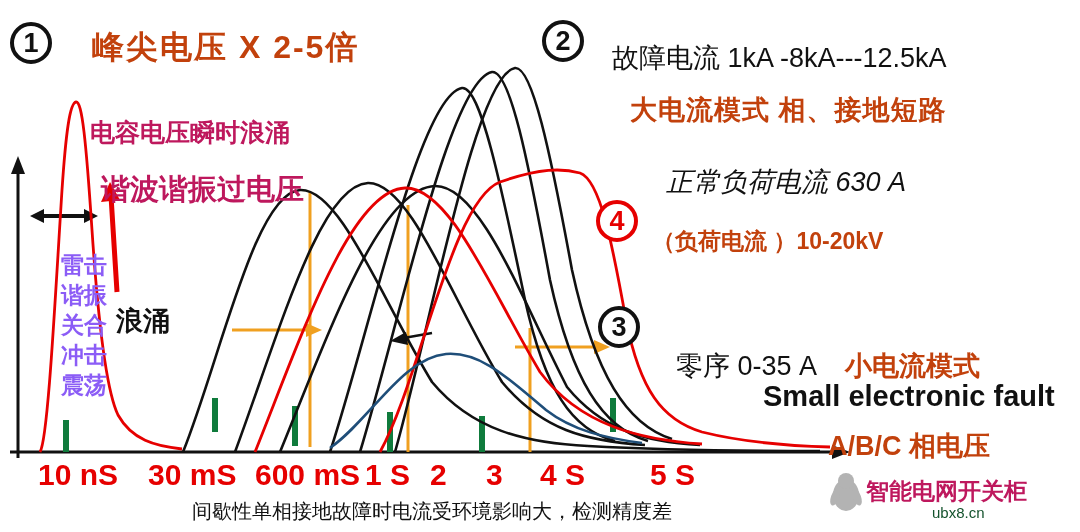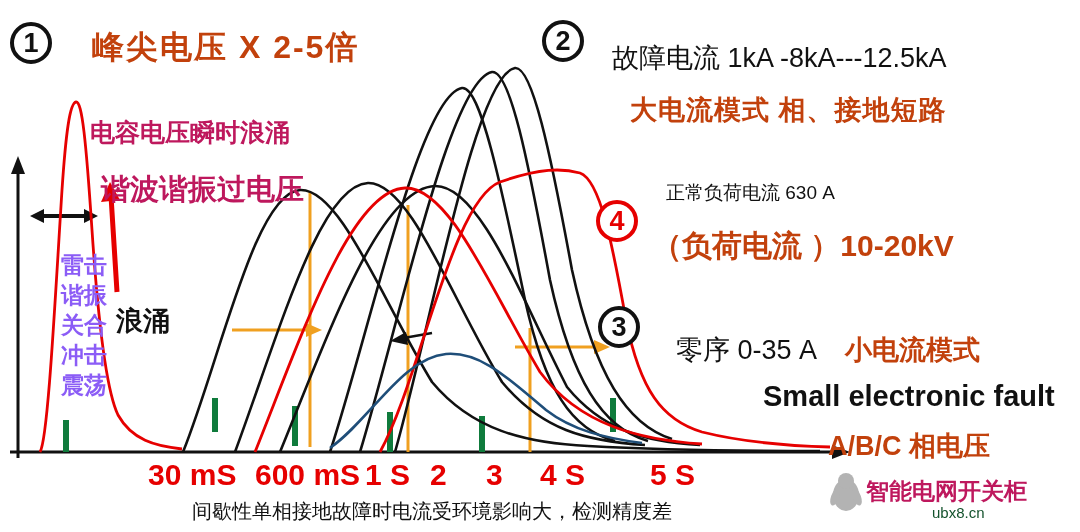--- a/index.html
+++ b/index.html
@@ -25,23 +25,23 @@
   .title-peak{left:92px;top:26px;font-size:32px;letter-spacing:2px;}
   .cap1{left:90px;top:116px;font-size:25px;}
   .cap2{left:101px;top:150px;font-size:29px;margin-top:20px;}
 
   .left-terms{position:absolute;left:56px;top:250px;width:56px;text-align:center;
     font-size:23px;font-weight:bold;color:#8b5cf6;line-height:30px;}
   .surge-label{left:116px;top:303px;font-size:27px;}
 
   .fault-current{left:612px;top:40px;font-size:27px;}
   .big-current{left:630px;top:92px;font-size:27px;letter-spacing:1px;}
-  .normal-load{left:666px;top:180px;font-size:19px;}
-  .load-current{left:652px;top:226px;font-size:30px;}
-  .zero-seq{left:676px;top:332px;font-size:27px;}
+  .normal-load{left:666px;top:164px;font-size:27px;font-style:italic;}
+  .load-current{left:652px;top:226px;font-size:23px;}
+  .zero-seq{left:676px;top:348px;font-size:27px;}
   .small-mode{position:static;margin-left:28px;}
   .small-fault{left:763px;top:380px;font-size:29px;}
   .phase-volt{left:828px;top:428px;font-size:27px;}
 
   .tick{position:absolute;top:458px;font-size:30px;color:#e60000;font-weight:bold;}
   .tick0{left:38px;}  .tick1{left:148px;} .tick2{left:255px;} .tick3{left:365px;}
   .tick4{left:430px;} .tick5{left:486px;} .tick6{left:540px;} .tick7{left:650px;}
 
   .bottom-note{left:192px;top:498px;font-size:20px;color:#111;}
 
@@ -161,20 +161,21 @@
   <div class="txt black normal-load">正常负荷电流  630 A</div>
   <div class="txt red bold load-current">（负荷电流 ）10-20kV</div>
 
   <div class="txt black zero-seq">
     <span>零序  0-35 A</span><span class="red bold small-mode">小电流模式</span>
   </div>
 
   <div class="txt red bold phase-volt">A/B/C  相电压</div>
   <div class="txt black bold small-fault">Small electronic fault</div>
 
+  <div class="tick tick0">10 nS</div>
   <div class="tick tick1">30 mS</div>
   <div class="tick tick2">600 mS</div>
   <div class="tick tick3">1 S</div>
   <div class="tick tick4">2</div>
   <div class="tick tick5">3</div>
   <div class="tick tick6">4 S</div>
   <div class="tick tick7">5 S</div>
 
   <div class="txt bottom-note">间歇性单相接地故障时电流受环境影响大，检测精度差</div>
 

